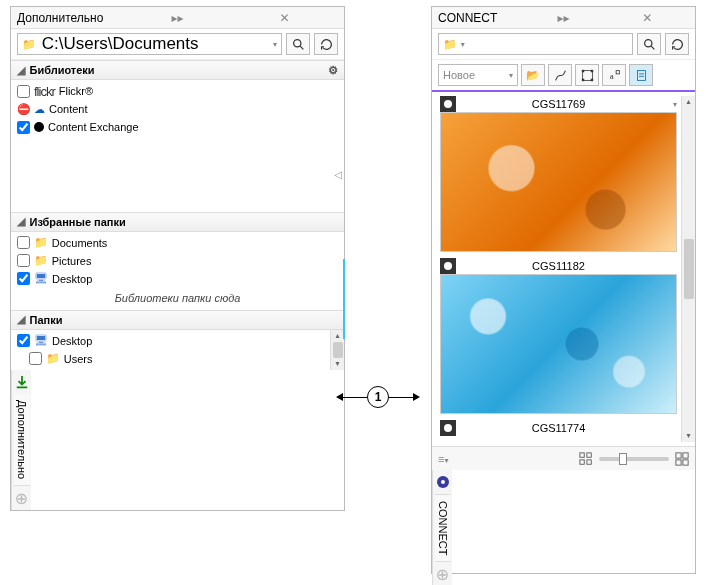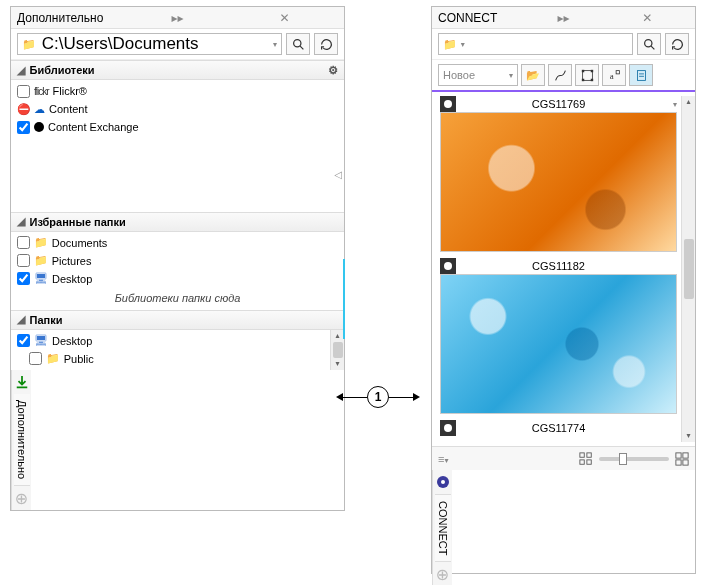--- a/index.html
+++ b/index.html
@@ -286,21 +286,21 @@
     </div>
 
     <div class="section-header">
       <span class="tri">◢</span>
       <span>Библиотеки</span>
       <span class="gear">⚙</span>
     </div>
     <div class="section-body" style="height:56px">
       <div class="list-row">
         <input type="checkbox" style="">
-        <span style="font-size:10px;letter-spacing:-1px"><span style="color:#333">flickr</span></span>
+        <span style="font-size:13px;letter-spacing:-1px"><span style="color:#333">flickr</span></span>
         <span>Flickr®</span>
       </div>
       <div class="list-row">
         <span style="color:#d30;width:13px;text-align:center">⛔</span>
         <span style="color:#0a5dc2">☁</span>
         <span>Content</span>
       </div>
       <div class="list-row">
         <input type="checkbox" checked="" style="">
         <span style="width:10px;height:10px;background:#000;border-radius:50%"></span>
@@ -341,21 +341,21 @@
     </div>
     <div class="section-body folders-body">
       <div class="list-row">
         <input type="checkbox" checked="" style="">
         <span class="folder-icon-blue">🖥</span>
         <span>Desktop</span>
       </div>
       <div class="list-row" style="padding-left:14px">
         <input type="checkbox" style="">
         <span class="folder-icon">📁</span>
-        <span>Public</span>
+        <span>Users</span>
       </div>
       <div class="scroll-stub">
         <span class="arr">▴</span>
         <span class="thumb"></span>
         <span class="arr">▾</span>
       </div>
     </div>
     <div class="right-handle"></div>
   </div>
 

